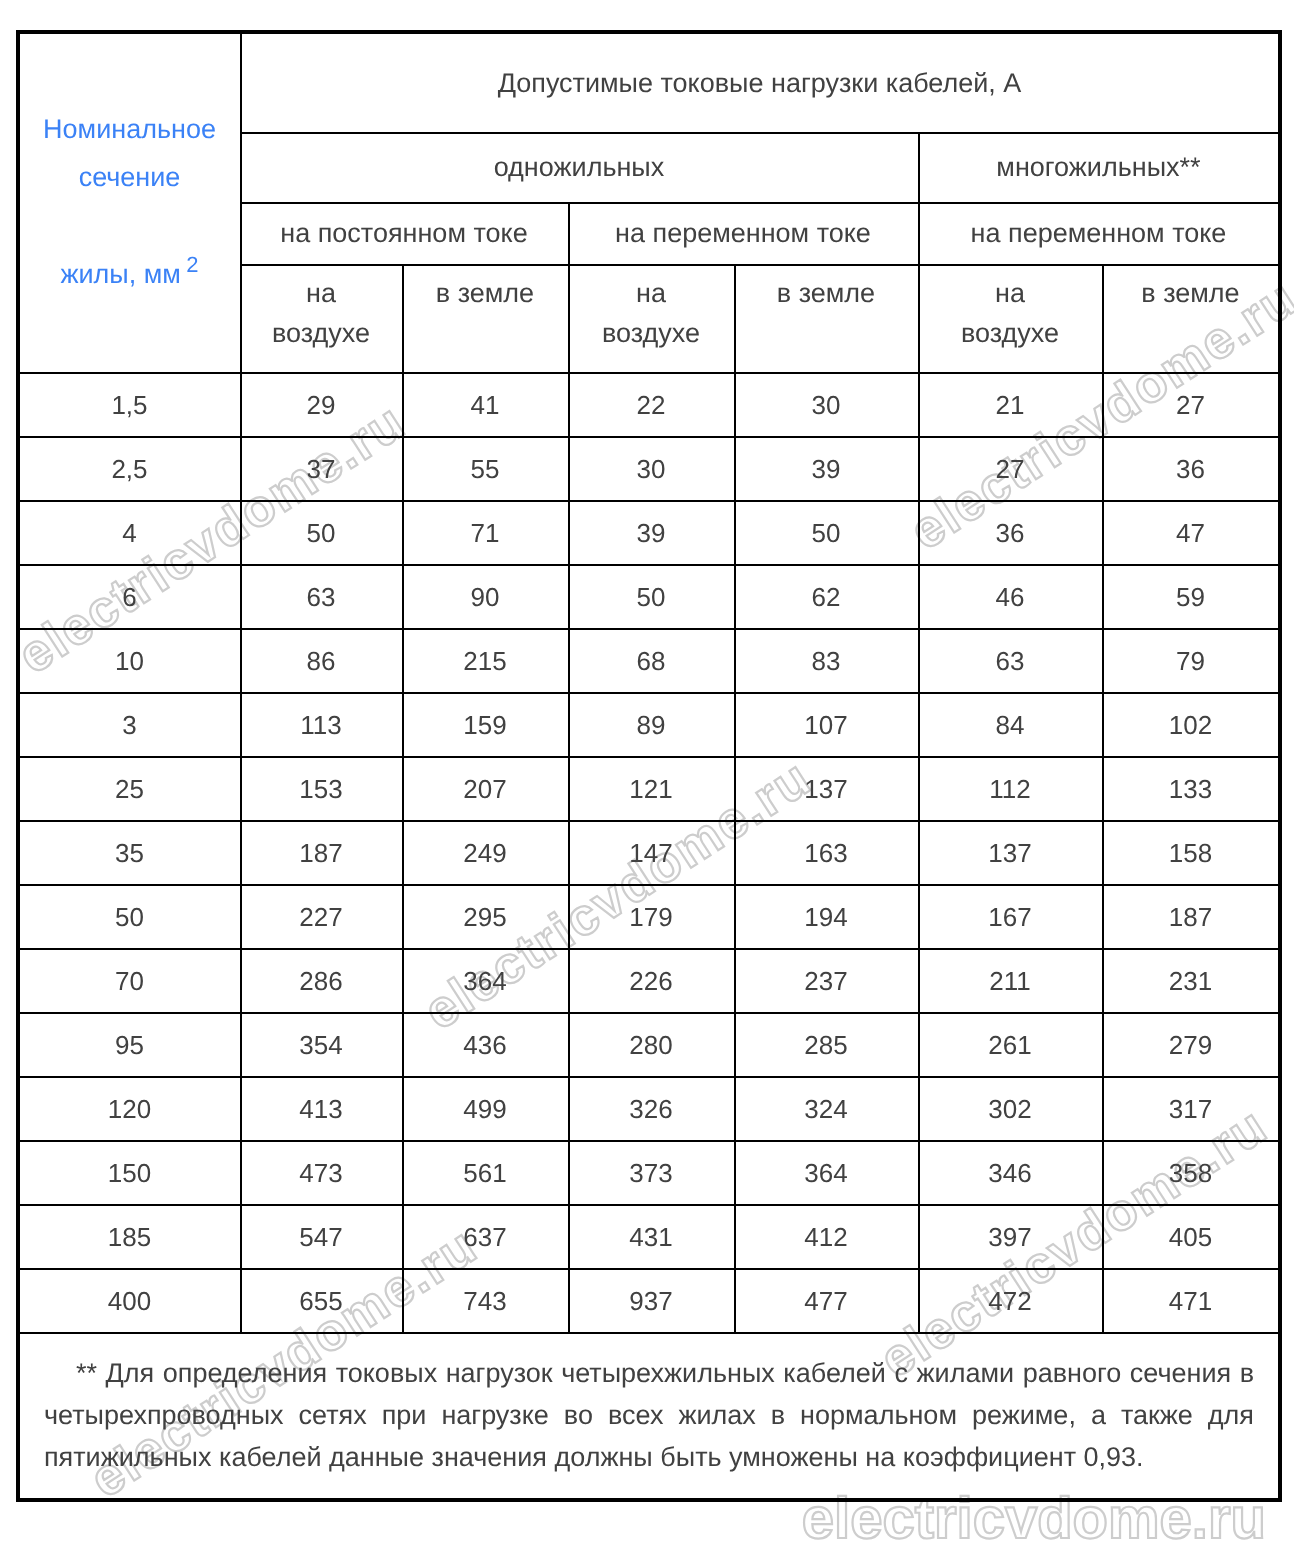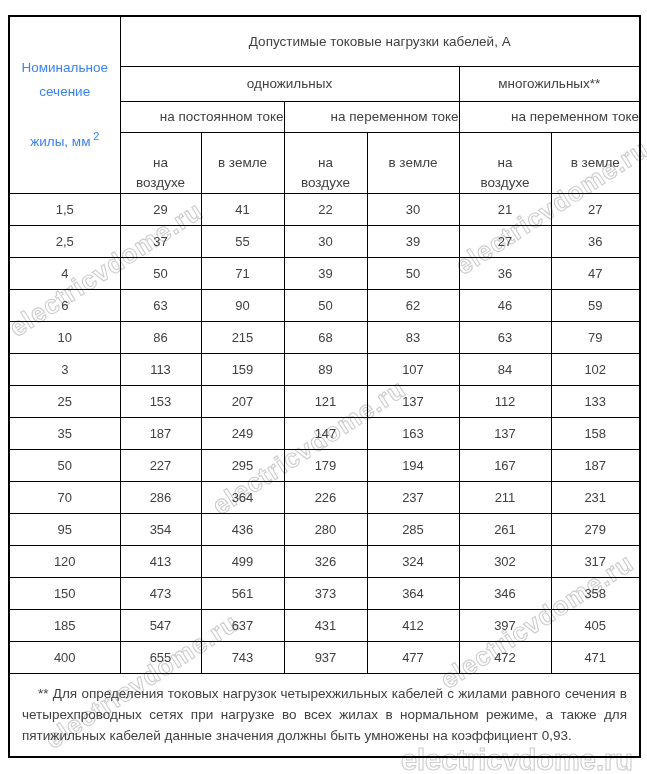--- a/index.html
+++ b/index.html
@@ -47,22 +47,22 @@
   }
   table.main { border: 2px solid #000; }
 
   td.corner { font-size: 13.5px; color: #3b82f6; }
   .corner-line { line-height: 24px; }
   .corner-line.gap { margin-top: 20px; }
   .corner sup { font-size: 11px; }
 
   tr.r-title td { height: 50px; }
   tr.r-group td { height: 35px; }
-  tr.r-sub   td { height: 31px; text-align: right; }
-  tr.r-cond  td { height: 54px; vertical-align: top; padding-top: 20px; line-height: 20px; }
+  tr.r-sub   td { height: 31px; }
+  tr.r-cond  td { height: 54px; vertical-align: top; padding-top: 4px; line-height: 20px; }
   .cond-l1, .cond-l2 { display: block; }
 
   tbody.data td { height: 32px; font-size: 13px; }
 
   tr.r-foot td {
     text-align: justify;
     padding: 9px 12px 10px 12px;
     font-size: 13.5px;
     line-height: 21px;
     text-indent: 16px;

